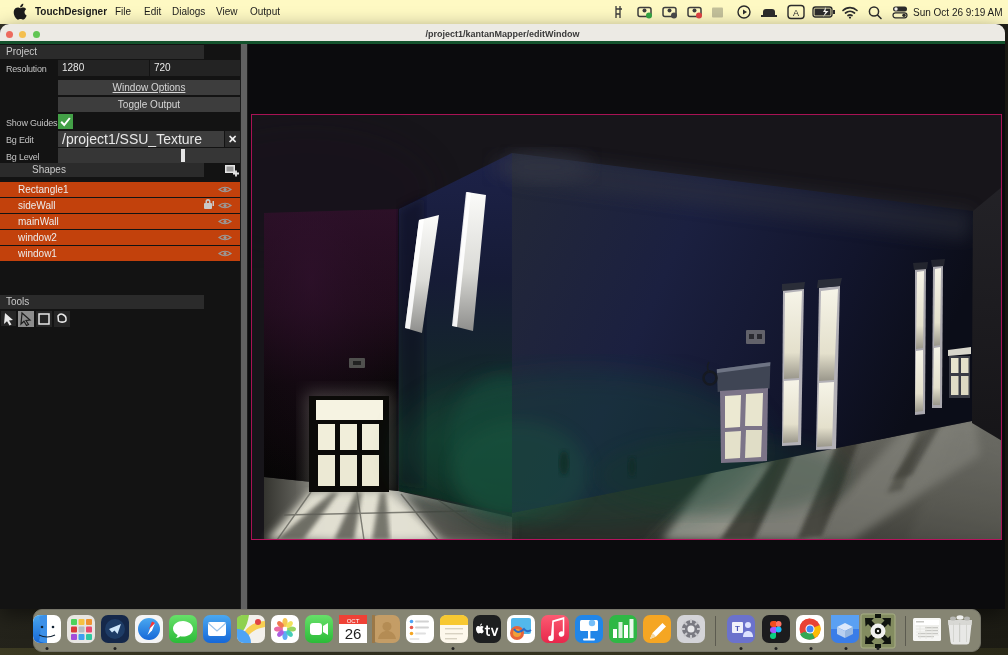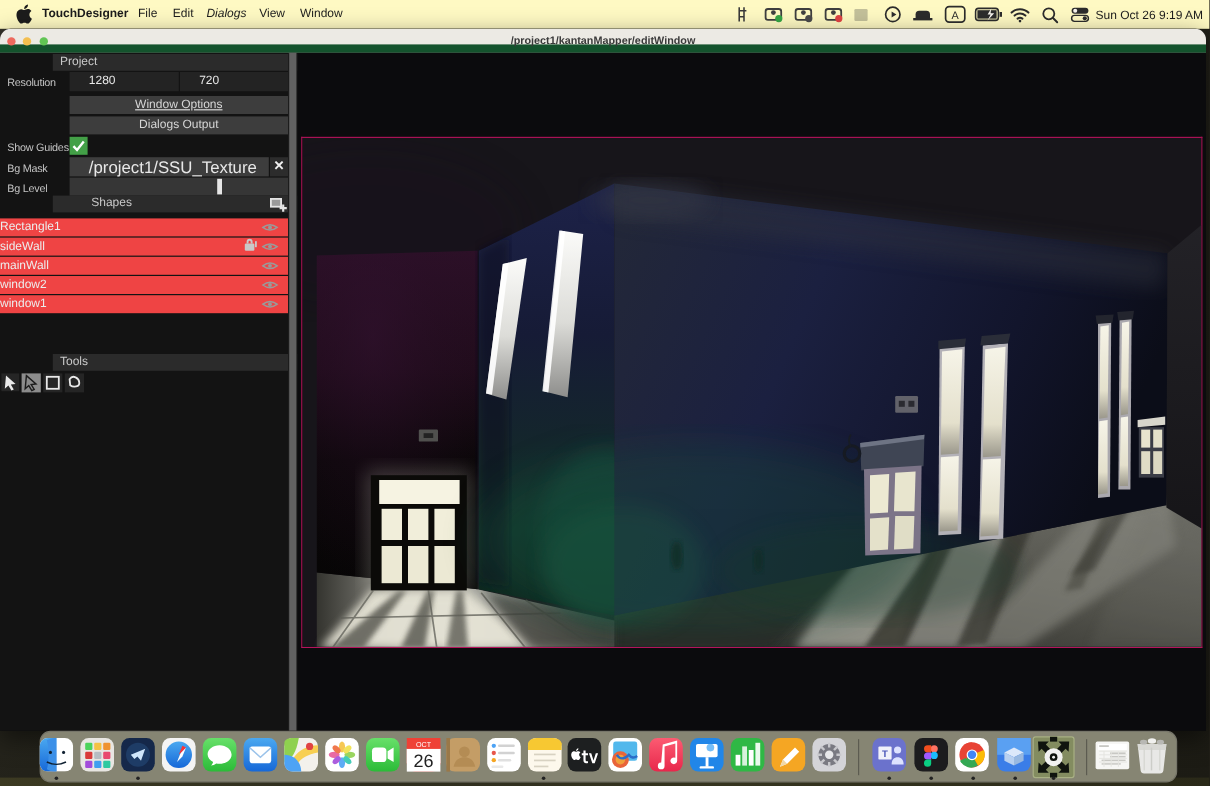--- a/index.html
+++ b/index.html
@@ -6,56 +6,56 @@
   html,body { width:1008px; height:655px; overflow:hidden; background:#23221a; font-family:"Liberation Sans",sans-serif; }
   #screen { position:relative; width:1008px; height:655px; background:#2a291f; }
   
   #wall { position:absolute; inset:0; background:linear-gradient(135deg,#34332a 0%, #23221a 40%, #1c1b14 100%); }
   
   #menubar { position:absolute; left:0; top:0; width:1008px; height:24px; background:#fef9c3; color:#1c1c1c; font-size:10px; }
   #menubar .m { position:absolute; top:6px; }
   #menubar .right { position:absolute; right:0; top:0; height:24px; width:408px; }
   
   #win { position:absolute; left:0px; top:24px; width:1005px; height:585px; border-radius:9px 9px 0 0; overflow:hidden; background:#0c0c0e; box-shadow:0 6px 20px rgba(0,0,0,.5); }
-  #titlebar { position:absolute; left:0; top:0; width:100%; height:20px; background:#eceae4; border-bottom:7px solid #14532d; }
+  #titlebar { position:absolute; left:0; top:0; width:100%; height:20px; background:#eceae4; border-bottom:3px solid #14532d; }
   .tl { position:absolute; top:7px; width:7px; height:7px; border-radius:50%; }
   #titlebar .t { position:absolute; top:5px; width:100%; text-align:center; font-size:9px; font-weight:bold; color:#3a3a3a; }
   
   #panel { position:absolute; left:0; top:20px; width:240px; height:565px; background:#131313; color:#cfcfcf; font-size:10px; }
-  .hdr { position:absolute; left:0; width:204px; height:14px; background:#2b2b2b; color:#c9c9c9; line-height:14px; padding-left:6px;margin-left:44px; }
+  .hdr { position:absolute; left:0; width:204px; height:14px; background:#2b2b2b; color:#c9c9c9; line-height:14px; padding-left:6px; }
   .lbl { position:absolute; left:6px; color:#c3c3c3; font-size:9px; letter-spacing:-0.2px; }
-  .fld { position:absolute; background:#232323; color:#e8e8e8; line-height:16px; padding-left:16px; }
+  .fld { position:absolute; background:#232323; color:#e8e8e8; line-height:16px; padding-left:4px; }
   .btn { position:absolute; left:58px; width:182px; height:15px; background:#3d3d3d; color:#d6d6d6; text-align:center; line-height:15px; }
   #scroll { position:absolute; left:240px; top:20px; width:8px; height:565px; background:#1c1c1c; }
   #scroll .thumb { position:absolute; left:1px; top:0px; width:6px; height:565px; background:#616161; }
   
   #canvas { position:absolute; left:248px; top:20px; width:757px; height:565px; background:#0b0b0d; }
   #frame { position:absolute; left:3px; top:70px; width:749px; height:424px; border:1px solid #a81254; border-bottom-color:#b5145c; box-sizing:content-box; overflow:hidden; }
   
-  .row { position:absolute; left:0; width:240px; height:15px; background:#ef4444; color:#ececec; line-height:15px; }
+  .row { position:absolute; left:0; width:240px; height:15px; background:#c2410c; color:#ececec; line-height:15px; padding-left:18px; }
   
   #dock { position:absolute; left:33px; top:609px; width:948px; height:43px; background:#868573; border-radius:9px; border:1px solid #77766a; }
 </style>
 </head>
 <body>
 <div id="screen">
   <div id="wall"></div>
   <div style="position:absolute; left:0; top:648px; width:1008px; height:7px; background:linear-gradient(90deg,#3c3a22,#2e2d1e 30%,#35341f 60%,#2a2918);"></div>
 
   <div id="menubar">
     <svg width="24" height="24" viewBox="0 0 24 24" style="position:absolute; left:9px; top:0;">
       <path fill="#1c1c1c" d="M15.5 12.2c0-2 1.6-3 1.7-3.05-0.95-1.35-2.4-1.55-2.9-1.57-1.2-0.12-2.4 0.72-3 0.72-0.62 0-1.6-0.7-2.6-0.68-1.35 0.02-2.6 0.78-3.3 2-1.4 2.45-0.35 6.05 1 8 0.67 0.97 1.46 2.06 2.5 2.02 1-0.04 1.38-0.65 2.6-0.65 1.2 0 1.55 0.65 2.6 0.63 1.08-0.02 1.76-0.98 2.42-1.95 0.76-1.12 1.07-2.2 1.1-2.26-0.03-0.01-2.1-0.8-2.12-3.2z"></path>
       <path fill="#1c1c1c" d="M13.5 6.3c0.55-0.67 0.92-1.6 0.82-2.53-0.8 0.03-1.75 0.53-2.32 1.2-0.5 0.6-0.95 1.55-0.84 2.45 0.9 0.07 1.8-0.45 2.34-1.12z"></path>
     </svg>
     <div class="m" style="left:35px; font-weight:bold;">TouchDesigner</div>
     <div class="m" style="left:115px;">File</div>
     <div class="m" style="left:144px;">Edit</div>
-    <div class="m" style="left:172px;font-style:italic;">Dialogs</div>
+    <div class="m" style="left:172px;">Dialogs</div>
     <div class="m" style="left:216px;">View</div>
-    <div class="m" style="left:250px;">Window</div>
+    <div class="m" style="left:250px;">Output</div>
     <div class="m" style="left:282px;margin-top:36px;">Help</div>
     <div class="right" id="statusicons">
       <svg width="408" height="24" viewBox="0 0 408 24" style="position:absolute; right:0; top:0;">
 
         <g fill="none" stroke="#3a3a3a" stroke-width="1.3">
           <path d="M16 6v12 M20 6v12 M16 9h6 M16 14h4"></path>
         </g>
         <g fill="none" stroke="#3f3f3f" stroke-width="1.5">
           <rect x="38" y="7.5" width="13" height="9" rx="2"></rect>
           <rect x="63" y="7.5" width="13" height="9" rx="2"></rect>
@@ -102,28 +102,28 @@
       <div class="tl" style="left:32.5px; background:#61c554;"></div>
       <div class="t">/project1/kantanMapper/editWindow</div>
     </div>
 
     <div id="panel">
       <div class="hdr" style="top:1px;">Project</div>
       <div class="lbl" style="top:20px;">Resolution</div>
       <div class="fld" style="left:58px; top:16px; width:91px; height:16px;">1280</div>
       <div class="fld" style="left:150px; top:16px; width:90px; height:16px;">720</div>
       <div class="btn" style="top:36px;text-decoration:underline;">Window Options</div>
-      <div class="btn" style="top:53px;">Dialogs Output</div>
+      <div class="btn" style="top:53px;">Toggle Output</div>
       <div class="lbl" style="top:74px;">Show Guides</div>
       <div style="position:absolute; left:58px; top:70px; width:15px; height:15px; background:#43a047;">
         <svg width="15" height="15" viewBox="0 0 15 15">
             <path d="M3.2 7.8l3 3.2 5.6-7" fill="none" stroke="#fff" stroke-width="2"></path>
           </svg>
       </div>
-      <div class="lbl" style="top:91px;">Bg Mask</div>
+      <div class="lbl" style="top:91px;">Bg Edit</div>
       <div class="fld" style="left:58px; top:87px; width:166px; height:16px; background:#3d3d3d; font-size:14px;">/project1/SSU_Texture  1024x652</div>
       <div style="position:absolute; left:225px; top:87px; width:15px; height:16px; background:#2c2c2c; color:#f0f0f0; text-align:center; line-height:16px; font-size:11px; font-weight:bold;">✕</div>
       <div class="lbl" style="top:108px;">Bg Level</div>
       <div class="fld" style="left:58px; top:104px; width:182px; height:15px; background:#363636;"></div>
       <div style="position:absolute; left:181px; top:105px; width:4px; height:13px; background:#e6e6e6;"></div>
 
       <div class="hdr" style="top:119px;padding-left:32px;">Shapes</div>
       <svg style="position:absolute; left:225px; top:120px;" width="15" height="13" viewBox="0 0 15 13">
           <rect x="0" y="1" width="10" height="8" fill="#e4e4e4"></rect>
           <rect x="1.5" y="2.5" width="7" height="5" fill="#9a9a9a"></rect>

